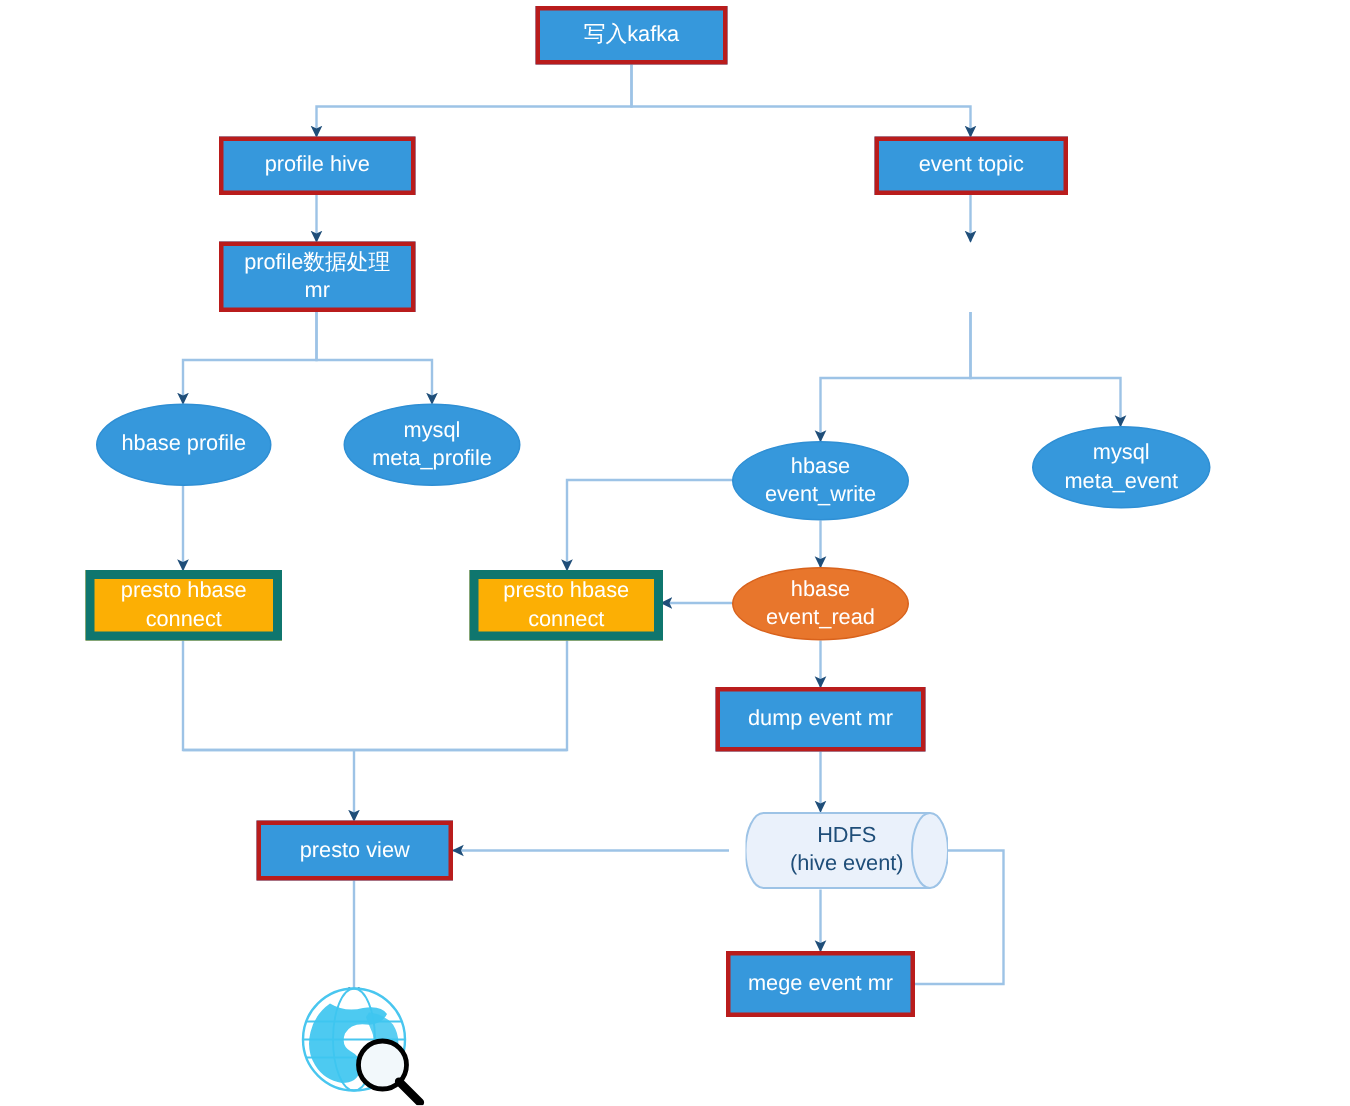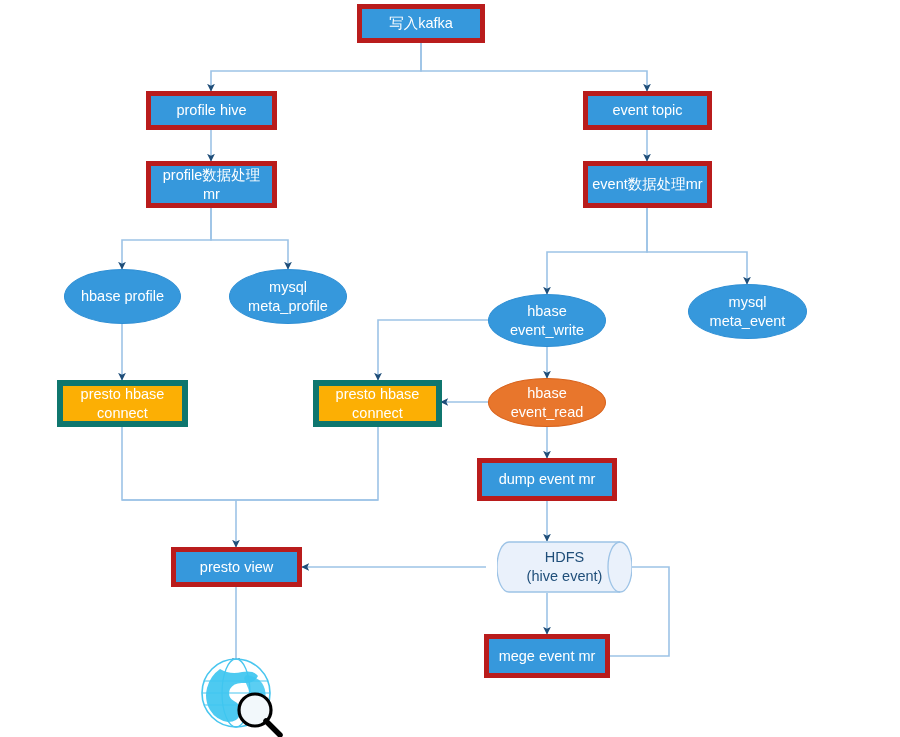--- a/index.html
+++ b/index.html
@@ -32,21 +32,21 @@
     justify-content: center;
     text-align: center;
     color: #ffffff;
     font-size: 14.5px;
     line-height: 19px;
     z-index: 5;
     white-space: pre-line;
   }
   .rect-blue {
     background: #3698dc;
-    border: 5px solid #b91c1c;
+    border: 3px solid #b91c1c;
   }
   .ell-blue {
     background: #3698dc;
     border: 1px solid #2f8fd4;
     border-radius: 50% / 50%;
   }
   .ell-orange {
     background: #e8762c;
     border: 1px solid #d8621c;
     border-radius: 50% / 50%;
@@ -131,21 +131,20 @@
 
   <div class="node rect-blue" style="left:357px;top:4px;width:128px;height:39px;">写入kafka</div>
 
   <div class="node rect-blue" style="left:146px;top:91px;width:131px;height:39px;">profile hive</div>
 
   <div class="node rect-blue" style="left:583px;top:91px;width:129px;height:39px;">event topic</div>
 
   <div class="node rect-blue" style="left:146px;top:161px;width:131px;height:47px;">profile数据处理
 mr</div>
 
-  <div class="node rect-blue" style="left:583px;top:161px;width:129px;height:47px;">event数据处理mr</div>
 
   <div class="node ell-blue" style="left:64px;top:269px;width:117px;height:55px;">hbase profile</div>
 
   <div class="node ell-blue" style="left:229px;top:269px;width:118px;height:55px;">mysql
 meta_profile</div>
 
   <div class="node ell-blue" style="left:488px;top:294px;width:118px;height:53px;">hbase
 event_write</div>
 
   <div class="node ell-blue" style="left:688px;top:284px;width:119px;height:55px;">mysql

